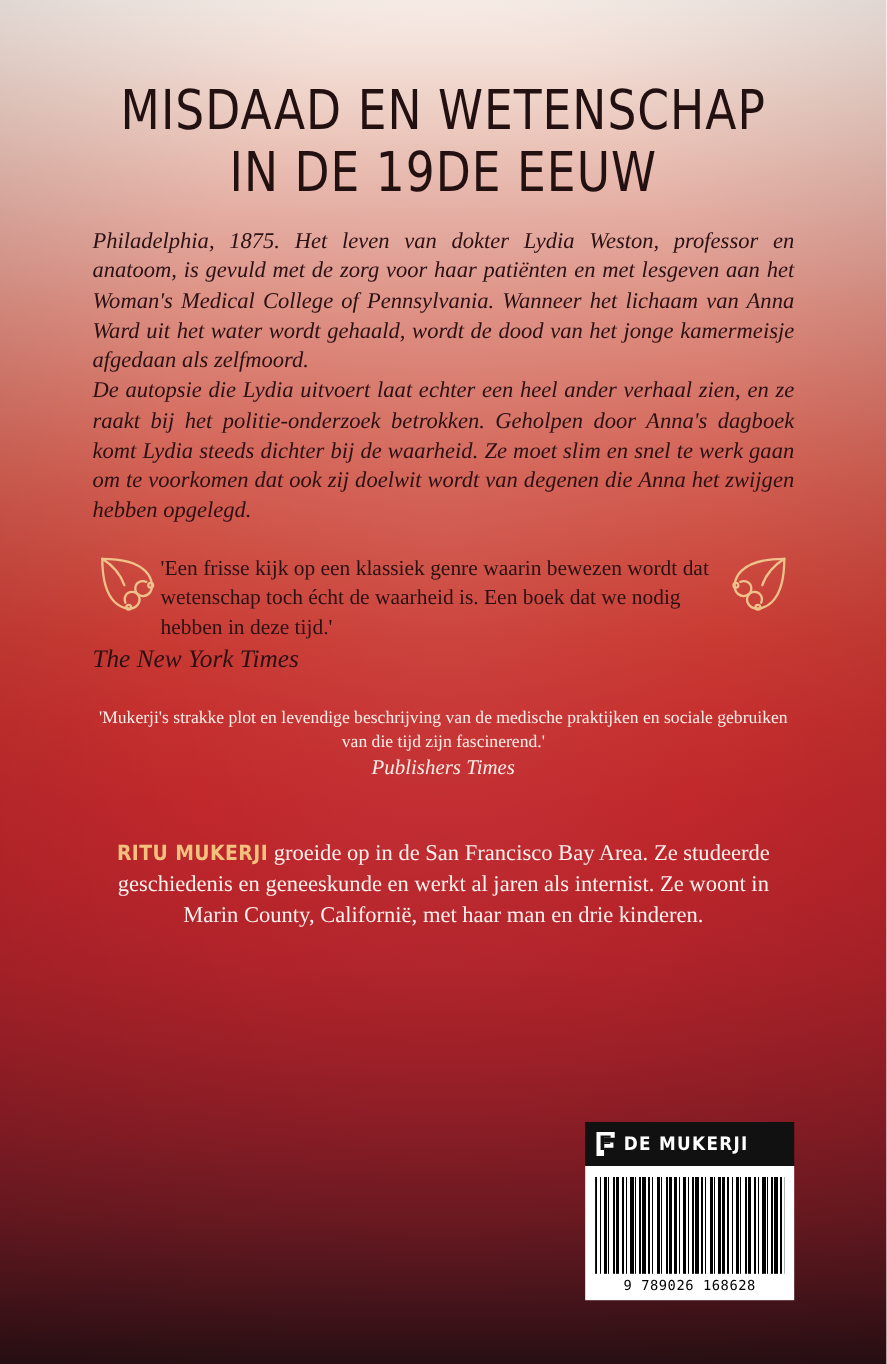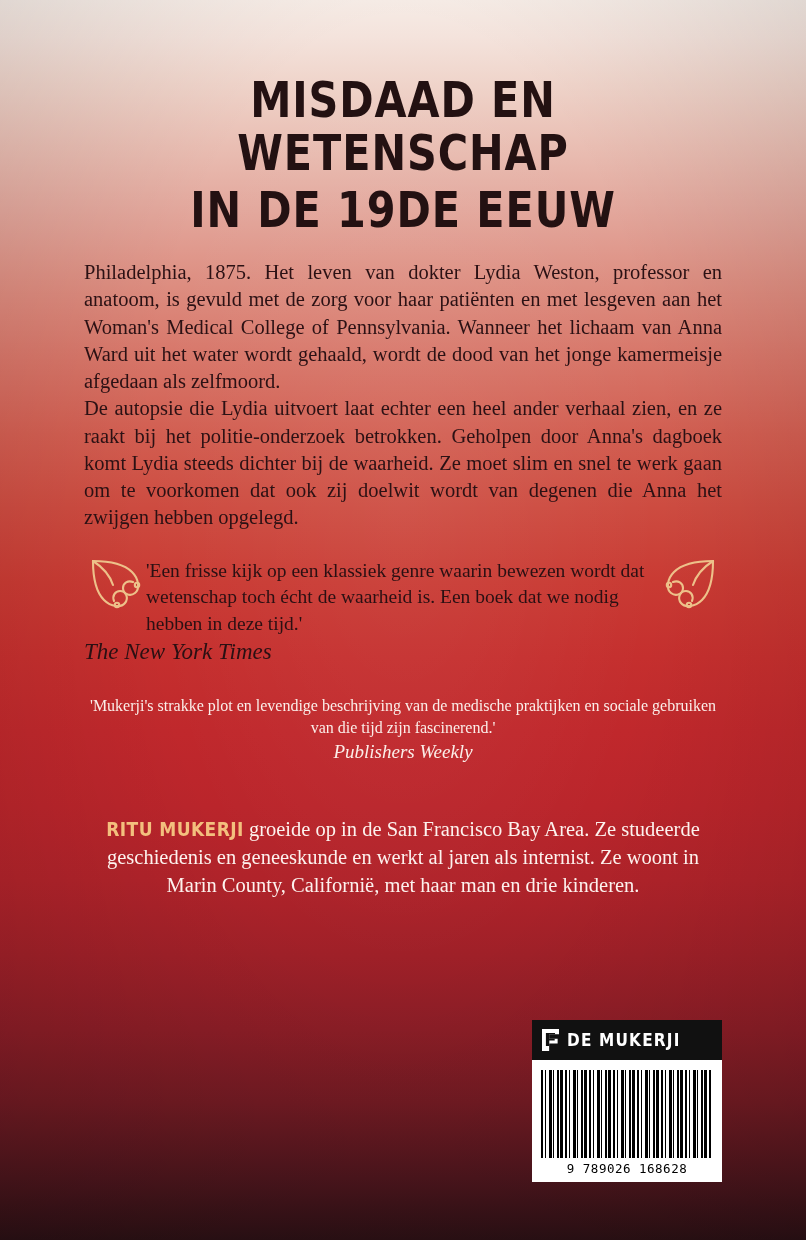--- a/index.html
+++ b/index.html
@@ -57,21 +57,21 @@
     z-index: 2;
     padding: 0 84px;
   }
 
   .title {
     margin: 0;
     padding-top: 74px;
     text-align: center;
     color: #231112;
     font-family: "DejaVu Sans Condensed", "Liberation Sans Narrow", "Liberation Sans", sans-serif;
-    font-weight: 700;
+    font-weight: 400;
     letter-spacing: 1px;
     line-height: 1.06;
     text-transform: uppercase;
   }
   .title .line1 {
     display: block;
     font-size: 50px;
     transform: scaleX(0.92);
   }
   .title .line2 {
@@ -84,20 +84,21 @@
   .blurb {
     margin: 22px 0 0 0;
     color: #2b1114;
     font-size: 20.5px;
     line-height: 1.33;
     text-align: justify;
     text-justify: inter-word;
   }
   .blurb p {
     margin: 0;
+    font-style: italic;
   }
 
   .ornaments {
     position: relative;
     margin-top: 26px;
     height: 0;
   }
   .orn {
     position: absolute;
     top: 0;
@@ -263,21 +264,21 @@
       </span>
     </div>
 
     <div class="quote-block">
       <div class="quote-1">'Een frisse kijk op een klassiek genre waarin bewezen wordt dat wetenschap toch écht de waarheid is. Een boek dat we nodig hebben in deze tijd.'</div>
       <div class="quote-src">The New York Times</div>
     </div>
 
     <div class="quote-2-wrap">
       <div class="quote-2">'Mukerji's strakke plot en levendige beschrijving van de medische praktijken en sociale gebruiken van die tijd zijn fascinerend.'</div>
-      <div class="quote-2-src">Publishers Weekly</div>
+      <div class="quote-2-src">Publishers Times</div>
     </div>
 
     <div class="bio">
       <span class="author">RITU MUKERJI</span><span> groeide op in de San Francisco Bay Area. Ze studeerde geschiedenis en geneeskunde en werkt al jaren als internist. Ze woont in Marin County, Californië, met haar man en drie kinderen.</span>
     </div>
 
   </div>
 
   <div class="footer-block">
     <div class="publisher">

